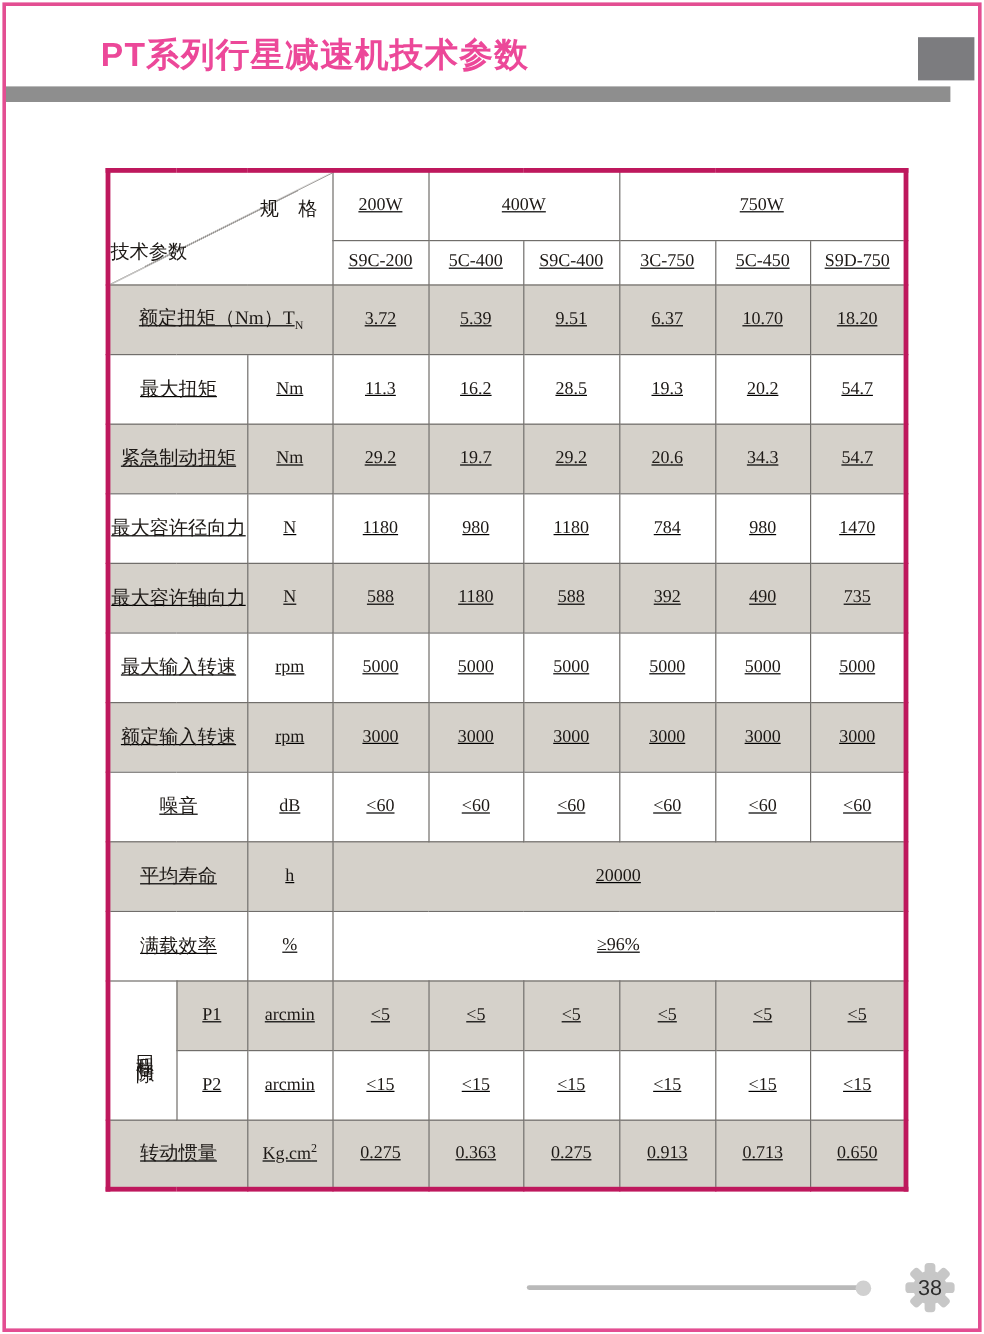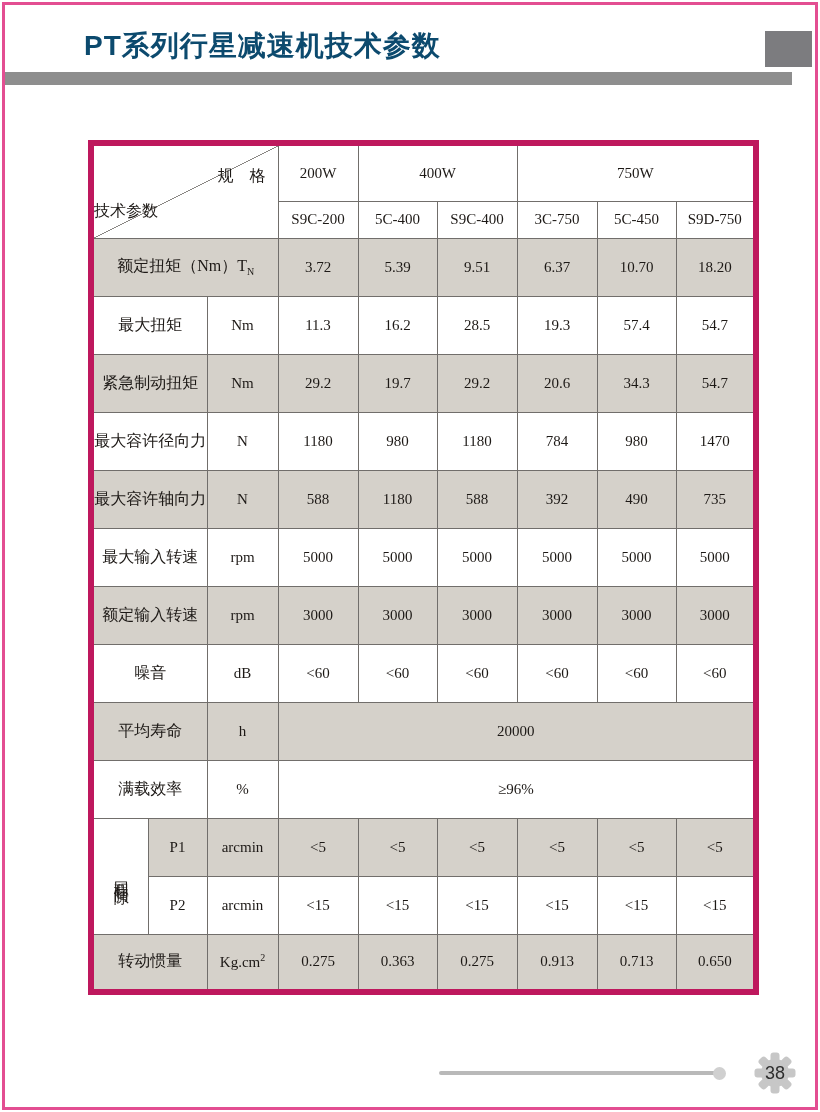--- a/index.html
+++ b/index.html
@@ -8,35 +8,36 @@
     font-family:"Liberation Serif","DejaVu Serif",serif;
     overflow:hidden;
   }
   .page-border{
     position:absolute;inset:2px;border:3px solid #e34e92;
     pointer-events:none;z-index:50;
   }
   .page-title{
     position:absolute;left:84px;top:27px;
     font-family:"Liberation Sans","DejaVu Sans",sans-serif;
-    font-weight:bold;font-size:28px;letter-spacing:1px;color:#0c4a6e;
+    font-weight:bold;font-size:28px;letter-spacing:1px;color:#ec4899;
     white-space:nowrap;
   }
   .accent-square{
     position:absolute;left:765px;top:31px;width:47px;height:36px;background:#7c7c7f;
   }
   .header-rule{
     position:absolute;left:5px;top:72px;width:787px;height:13px;background:#8e8e8e;
   }
 
   
   .spec-table-wrap{position:absolute;left:88px;top:140px;}
   table{
     border-collapse:collapse;table-layout:fixed;width:665px;
-    border:6px solid #be185d;
+    border:4px solid #be185d;
+    text-decoration:underline;
   }
   td{
     border:1px solid #716e6b;
     text-align:center;vertical-align:middle;
     font-size:15px;color:#1d1916;padding:0;
     background:#ffffff;
   }
   tr{height:58px;}
   tr.hrow2{height:37px;}
   tr.g td{background:#d5d1ca;}
@@ -130,21 +131,21 @@
     <td>18.20</td>
   </tr>
 
   <tr>
     <td class="param" colspan="2">最大扭矩</td>
     <td>Nm</td>
     <td>11.3</td>
     <td>16.2</td>
     <td>28.5</td>
     <td>19.3</td>
-    <td>57.4</td>
+    <td>20.2</td>
     <td>54.7</td>
   </tr>
 
   <tr class="g">
     <td class="param" colspan="2">紧急制动扭矩</td>
     <td>Nm</td>
     <td>29.2</td>
     <td>19.7</td>
     <td>29.2</td>
     <td>20.6</td>

